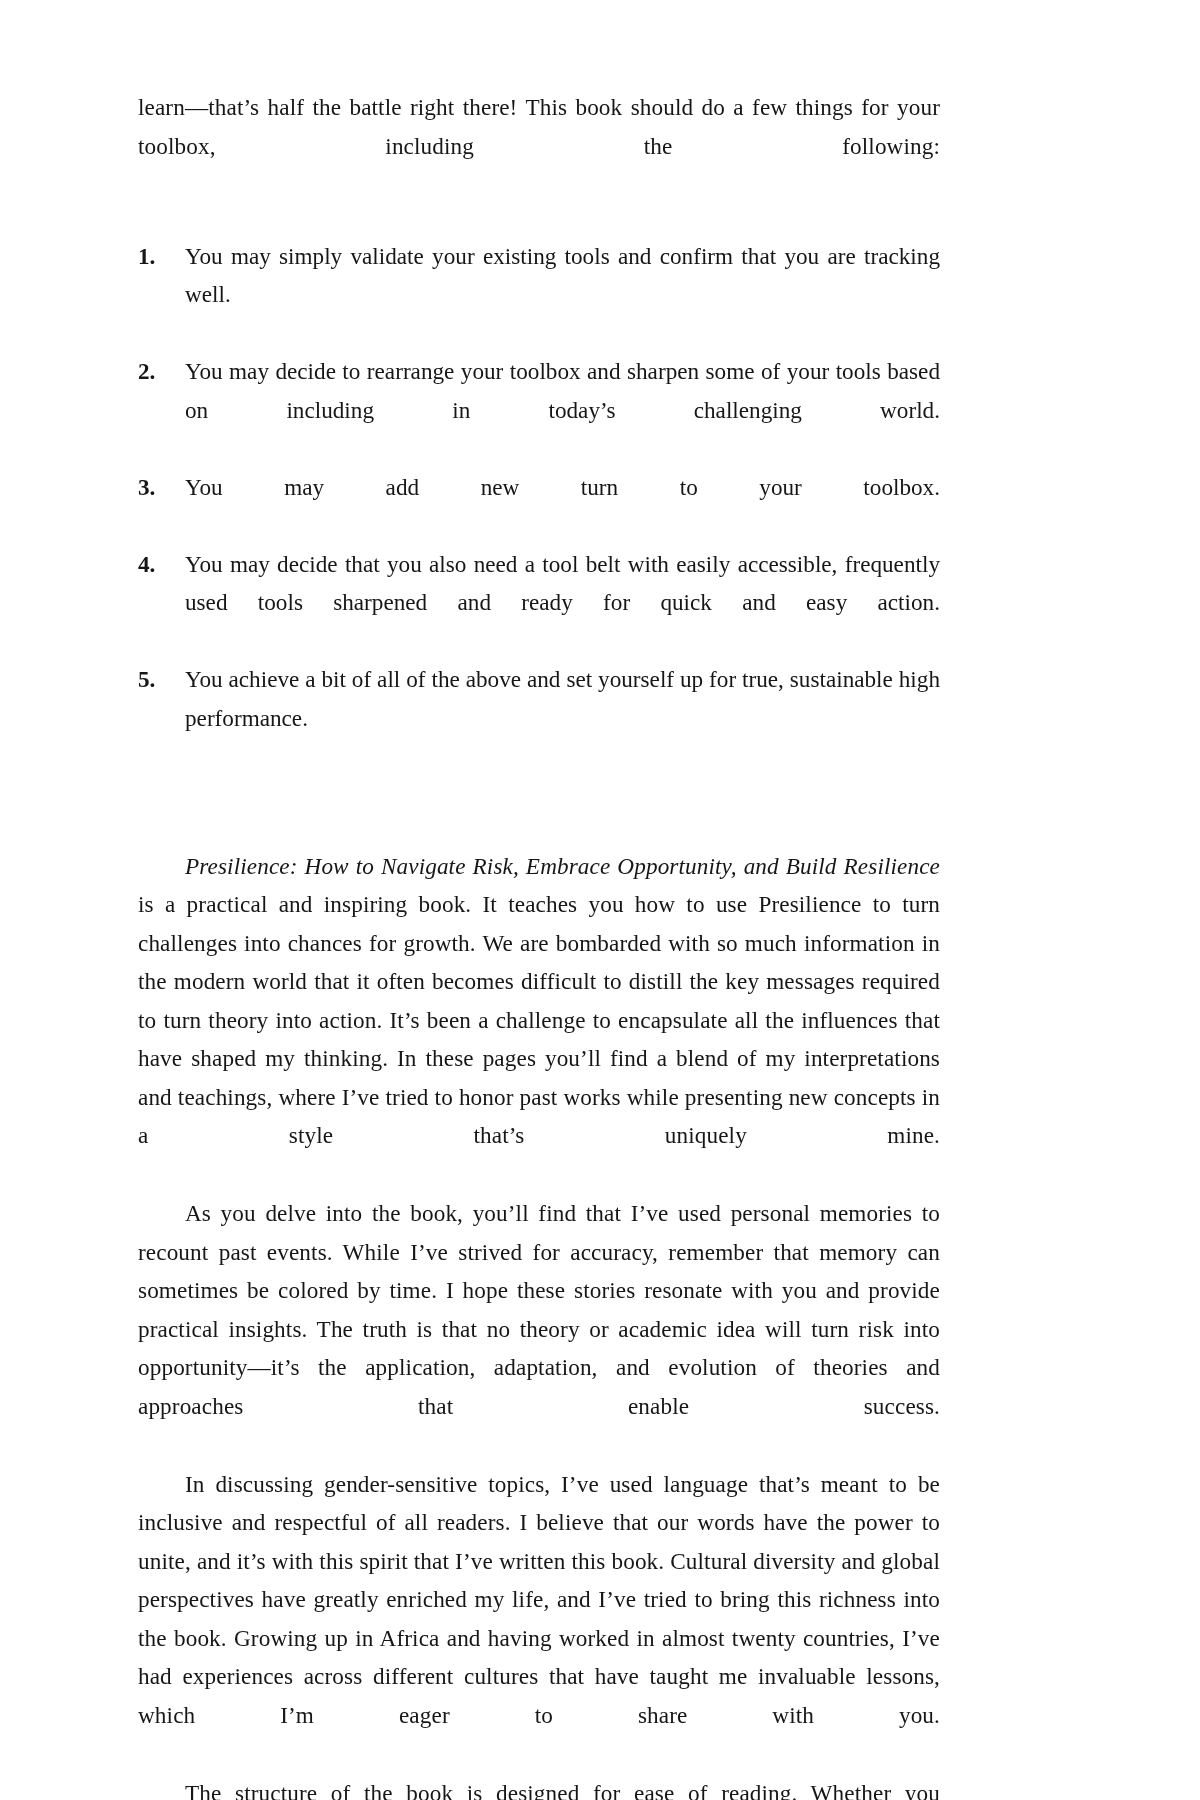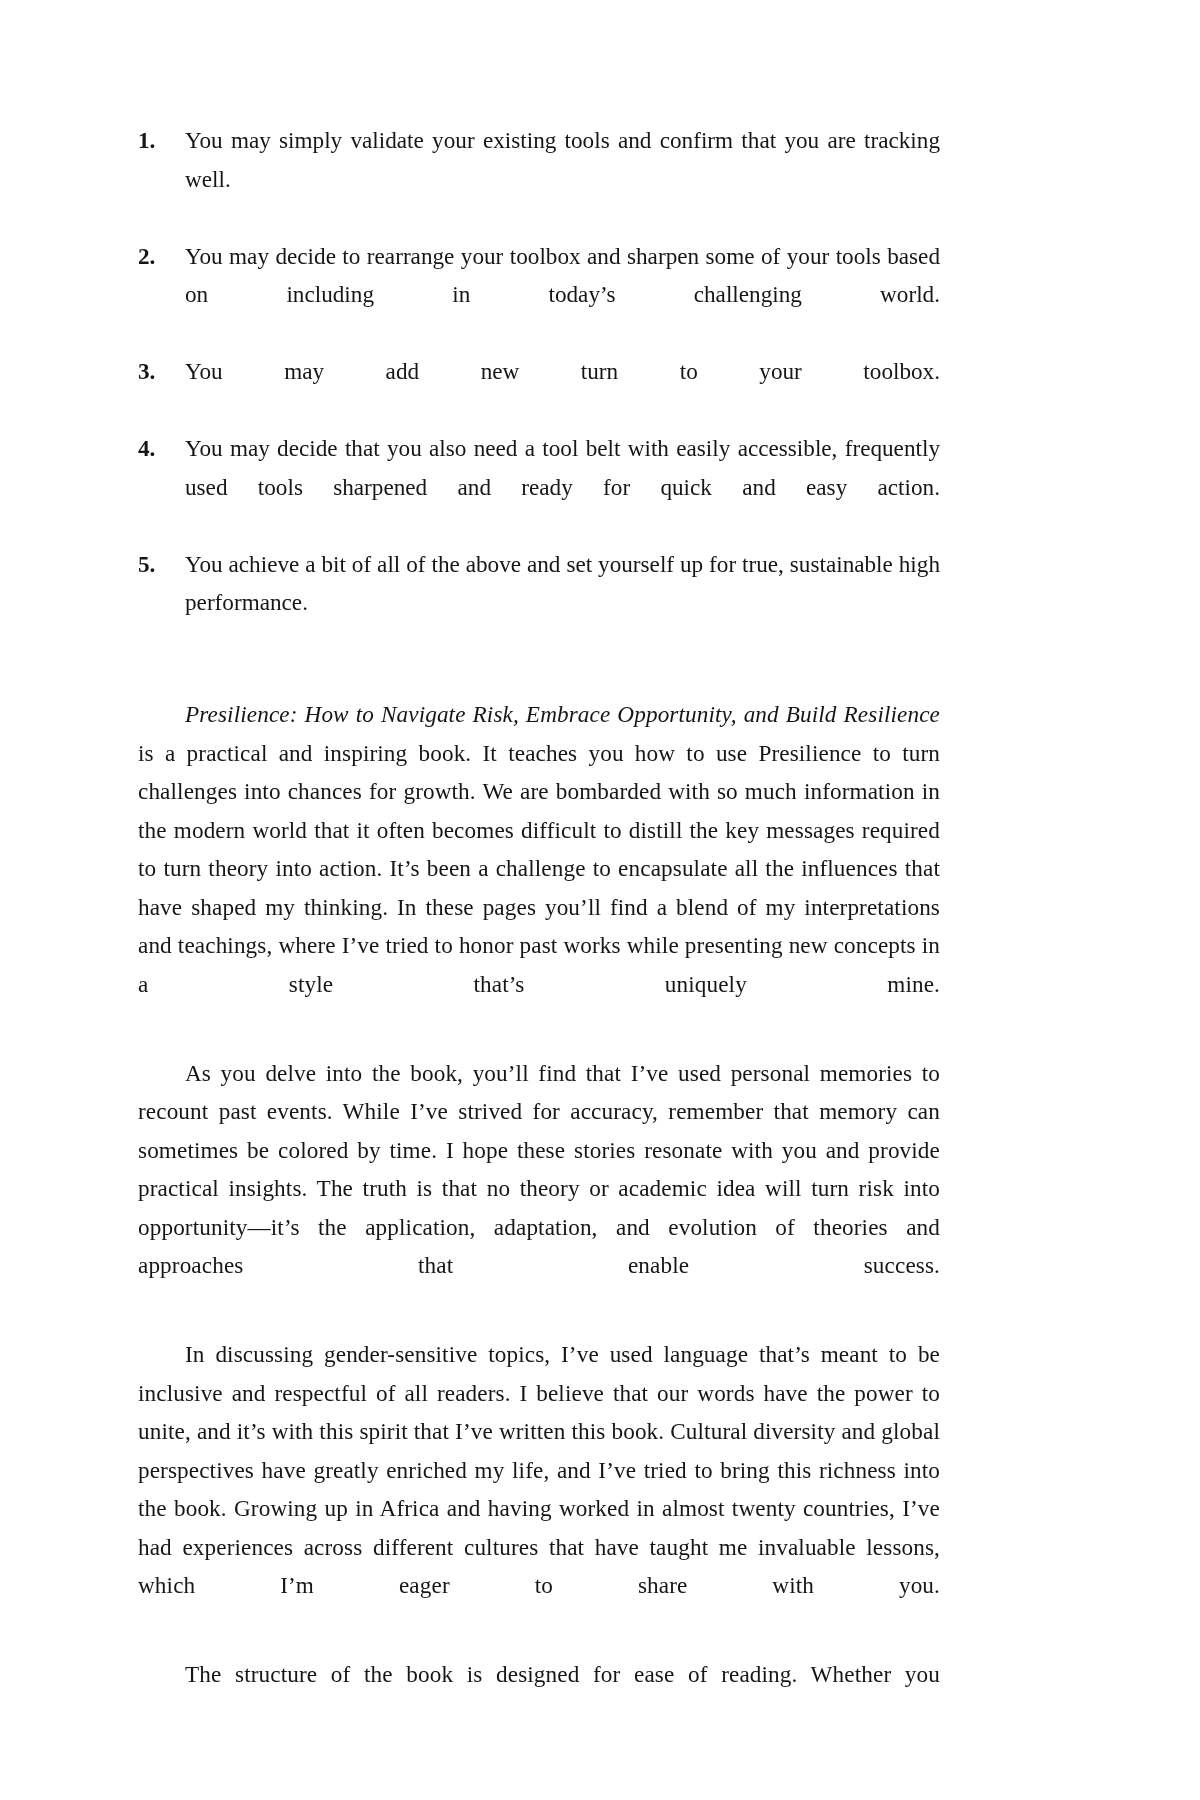--- a/index.html
+++ b/index.html
@@ -43,21 +43,21 @@
 
   .para.lead {
     text-indent: 0;
   }
 
   .para.indent {
     text-indent: 47px;
   }
 
   .para + .para {
-    margin-top: 12px;
+    margin-top: 1px;
   }
 
   
   .intro {
     margin-bottom: 0;
   }
 
   
   .tool-list {
     margin: 33px 0 0 0;
@@ -88,21 +88,21 @@
   
   .tool-list li .txt:after,
   .para:after {
     content: "";
     display: inline-block;
     width: 100%;
   }
 
   
   .after-list {
-    margin-top: 35px;
+    margin-top: 71px;
   }
 
   .title-italic {
     font-style: italic;
   }
 
   
   .footer {
     position: absolute;
     left: 138px;
@@ -129,20 +129,21 @@
     letter-spacing: 0;
   }
 </style>
 </head>
 <body>
 
 <div class="page">
 
   <div class="content">
 
+    <p class="para lead intro">learn—that’s half the battle right there! This book should do a few things for your toolbox, including the following:</p>
 
     <ol class="tool-list">
       <li>
         <span class="num">1.</span>
         <span class="txt">You may simply validate your existing tools and confirm that you are tracking well.</span>
       </li>
       <li>
         <span class="num">2.</span>
         <span class="txt">You may decide to rearrange your toolbox and sharpen some of your tools based on including in today’s challenging world.</span>
       </li>

